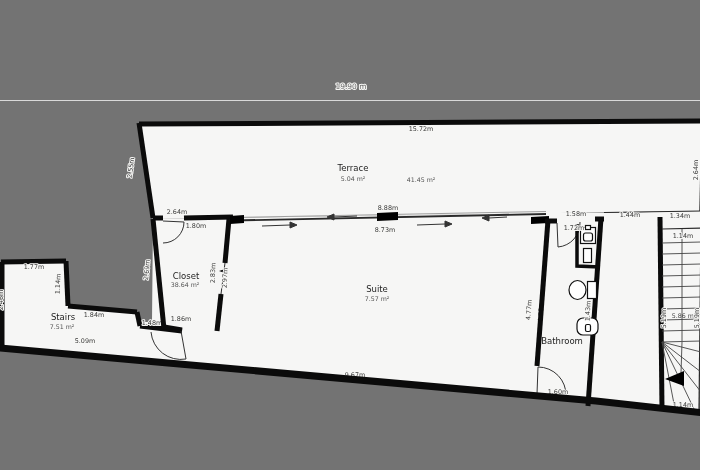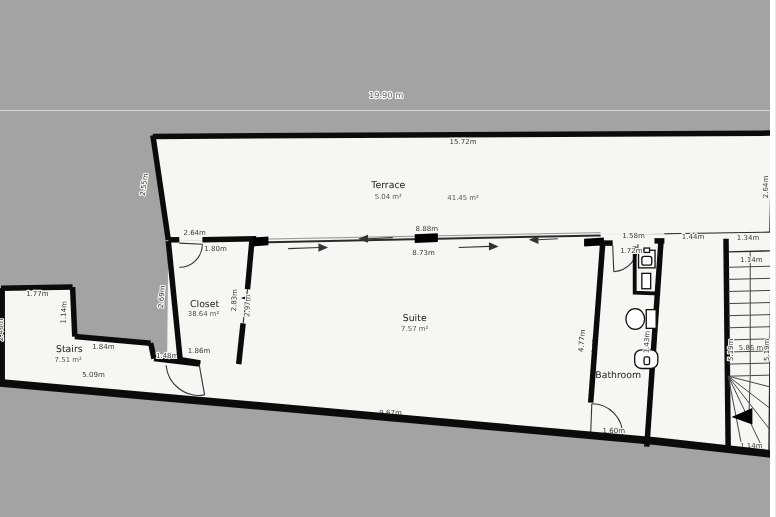--- a/index.html
+++ b/index.html
@@ -1,16 +1,16 @@
 <!DOCTYPE html>
 <html><head>
 <meta charset="utf-8">
 <style>
   html,body{margin:0;padding:0;background:#ffffff;}
-  .stage{position:relative;width:700px;height:470px;background:#a3a3a3;overflow:hidden;}
+  .stage{position:relative;width:700px;height:470px;background:#737373;overflow:hidden;}
   svg{display:block;}
   .room-name{font-family:"DejaVu Sans",sans-serif;font-size:8.5px;fill:#1d1d1d;text-anchor:middle;}
   .room-area{font-family:"DejaVu Sans",sans-serif;font-size:6.3px;fill:#555;text-anchor:middle;}
   .dim{font-family:"DejaVu Sans",sans-serif;font-size:6.4px;fill:#383838;text-anchor:middle;
        paint-order:stroke;stroke:#f7f7f5;stroke-width:2px;stroke-linejoin:round;}
   .wall{stroke:#0b0b0b;fill:none;}
   .thin{stroke:#2a2a2a;fill:none;}
   .arc{stroke:#333;fill:none;stroke-width:1px;}
   .fix{stroke:#111;fill:#ffffff;stroke-width:1.2px;}
 </style>

